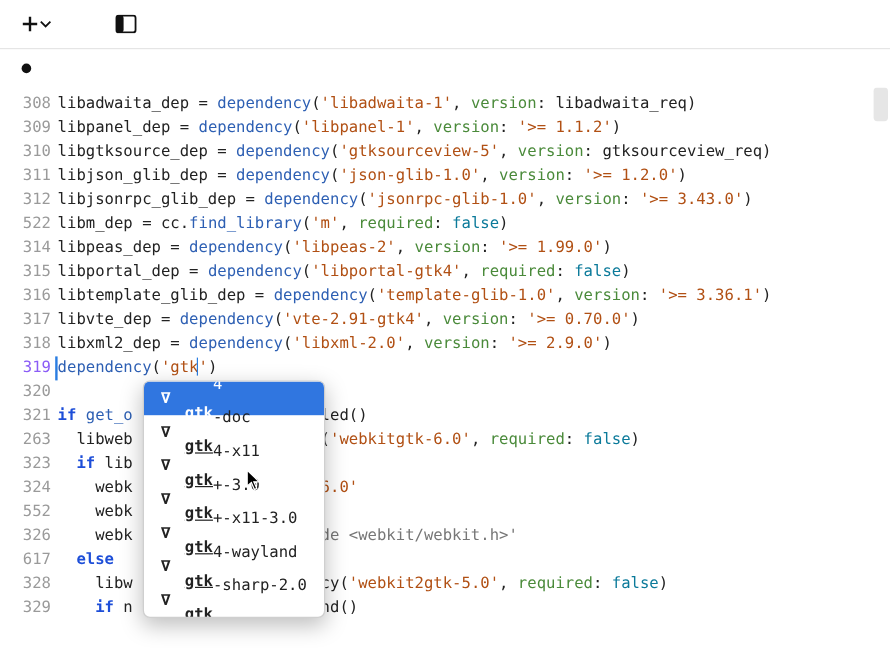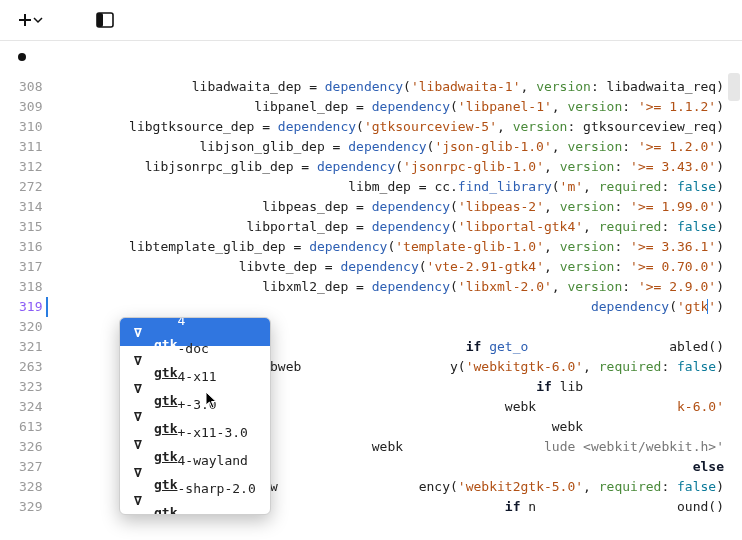--- a/index.html
+++ b/index.html
@@ -73,21 +73,20 @@
     width: 48px;
     padding-top: 4px;
   }
 
   .code {
     position: absolute;
     left: 48px;
     top: 4px;
     right: 18px;
     white-space: pre;
-    text-align: right;
   }
 
   .line {
     height: 20px;
     line-height: 20px;
   }
 
   .ln {
     height: 20px;
     line-height: 20px;
@@ -96,21 +95,21 @@
     color: #9a9a9a;
     font-variant-numeric: tabular-nums;
     margin-left: 19px;
   }
   .ln.current { color: #8b5cf6; }
 
   .tok-call  { color: #2d5fb3; }   
   .tok-str   { color: #b15014; }   
   .tok-ident { color: #222; }
   .tok-op    { color: #222; }
-  .tok-kw    { color: #0f172a; font-weight: 600; }  
+  .tok-kw    { color: #1d4ed8; font-weight: 600; }  
   .tok-const { color: #0b7a9a; }   
   .tok-arg   { color: #4a8a3a; }
 
   .include-text { color: #777; }
 
   .cursor-mark {
     display: inline-block;
     width: 1px;
     height: 15px;
     background: #2a7de1;
@@ -207,35 +206,35 @@
 </div>
 
 <div class="editor-wrapper">
   <div class="scroll-area">
     <div id="gutter" class="gutter">
         <div class="ln">308</div>
         <div class="ln">309</div>
         <div class="ln">310</div>
         <div class="ln">311</div>
         <div class="ln">312</div>
-        <div class="ln">272</div>
+        <div class="ln">522</div>
         <div class="ln">314</div>
         <div class="ln">315</div>
         <div class="ln">316</div>
         <div class="ln">317</div>
         <div class="ln">318</div>
         <div class="ln current">319</div>
         <div class="ln">320</div>
         <div class="ln">321</div>
         <div class="ln">263</div>
         <div class="ln">323</div>
         <div class="ln">324</div>
-        <div class="ln">613</div>
+        <div class="ln">552</div>
         <div class="ln">326</div>
-        <div class="ln">327</div>
+        <div class="ln">617</div>
         <div class="ln">328</div>
         <div class="ln">329</div>
       </div>
     <div id="code" class="code"><div class="line"><span class="tok-ident">libadwaita_dep</span><span class="tok-op"> = </span><span class="tok-call">dependency</span><span class="tok-op">(</span><span class="tok-str">'libadwaita-1'</span><span class="tok-op">, </span><span class="tok-arg">version</span><span class="tok-op">: </span><span class="tok-ident">libadwaita_req</span><span class="tok-op">)</span></div><div class="line"><span class="tok-ident">libpanel_dep</span><span class="tok-op"> = </span><span class="tok-call">dependency</span><span class="tok-op">(</span><span class="tok-str">'libpanel-1'</span><span class="tok-op">, </span><span class="tok-arg">version</span><span class="tok-op">: </span><span class="tok-str">'&gt;= 1.1.2'</span><span class="tok-op">)</span></div><div class="line"><span class="tok-ident">libgtksource_dep</span><span class="tok-op"> = </span><span class="tok-call">dependency</span><span class="tok-op">(</span><span class="tok-str">'gtksourceview-5'</span><span class="tok-op">, </span><span class="tok-arg">version</span><span class="tok-op">: </span><span class="tok-ident">gtksourceview_req</span><span class="tok-op">)</span></div><div class="line"><span class="tok-ident">libjson_glib_dep</span><span class="tok-op"> = </span><span class="tok-call">dependency</span><span class="tok-op">(</span><span class="tok-str">'json-glib-1.0'</span><span class="tok-op">, </span><span class="tok-arg">version</span><span class="tok-op">: </span><span class="tok-str">'&gt;= 1.2.0'</span><span class="tok-op">)</span></div><div class="line"><span class="tok-ident">libjsonrpc_glib_dep</span><span class="tok-op"> = </span><span class="tok-call">dependency</span><span class="tok-op">(</span><span class="tok-str">'jsonrpc-glib-1.0'</span><span class="tok-op">, </span><span class="tok-arg">version</span><span class="tok-op">: </span><span class="tok-str">'&gt;= 3.43.0'</span><span class="tok-op">)</span></div><div class="line"><span class="tok-ident">libm_dep</span><span class="tok-op"> = </span><span class="tok-ident">cc</span><span class="tok-op">.</span><span class="tok-call">find_library</span><span class="tok-op">(</span><span class="tok-str">'m'</span><span class="tok-op">, </span><span class="tok-arg">required</span><span class="tok-op">: </span><span class="tok-const">false</span><span class="tok-op">)</span></div><div class="line"><span class="tok-ident">libpeas_dep</span><span class="tok-op"> = </span><span class="tok-call">dependency</span><span class="tok-op">(</span><span class="tok-str">'libpeas-2'</span><span class="tok-op">, </span><span class="tok-arg">version</span><span class="tok-op">: </span><span class="tok-str">'&gt;= 1.99.0'</span><span class="tok-op">)</span></div><div class="line"><span class="tok-ident">libportal_dep</span><span class="tok-op"> = </span><span class="tok-call">dependency</span><span class="tok-op">(</span><span class="tok-str">'libportal-gtk4'</span><span class="tok-op">, </span><span class="tok-arg">required</span><span class="tok-op">: </span><span class="tok-const">false</span><span class="tok-op">)</span></div><div class="line"><span class="tok-ident">libtemplate_glib_dep</span><span class="tok-op"> = </span><span class="tok-call">dependency</span><span class="tok-op">(</span><span class="tok-str">'template-glib-1.0'</span><span class="tok-op">, </span><span class="tok-arg">version</span><span class="tok-op">: </span><span class="tok-str">'&gt;= 3.36.1'</span><span class="tok-op">)</span></div><div class="line"><span class="tok-ident">libvte_dep</span><span class="tok-op"> = </span><span class="tok-call">dependency</span><span class="tok-op">(</span><span class="tok-str">'vte-2.91-gtk4'</span><span class="tok-op">, </span><span class="tok-arg">version</span><span class="tok-op">: </span><span class="tok-str">'&gt;= 0.70.0'</span><span class="tok-op">)</span></div><div class="line"><span class="tok-ident">libxml2_dep</span><span class="tok-op"> = </span><span class="tok-call">dependency</span><span class="tok-op">(</span><span class="tok-str">'libxml-2.0'</span><span class="tok-op">, </span><span class="tok-arg">version</span><span class="tok-op">: </span><span class="tok-str">'&gt;= 2.9.0'</span><span class="tok-op">)</span></div><div class="line"><span class="tok-call">dependency</span><span class="tok-op">(</span><span class="tok-str">'gtk</span><span class="cursor-mark"></span><span class="tok-str">'</span><span class="tok-op">)</span></div><div class="line"><span class="tok-op"></span></div><div class="line"><span class="tok-kw">if </span><span class="tok-call">get_o</span><span style="visibility: hidden;">ption('webkit').en</span><span class="tok-ident">abled</span><span class="tok-op">()</span></div><div class="line"><span class="tok-op">  </span><span class="tok-ident">libweb</span><span style="visibility: hidden;">kit_dep = dependenc</span><span class="tok-ident">y</span><span class="tok-op">(</span><span class="tok-str">'webkitgtk-6.0'</span><span class="tok-op">, </span><span class="tok-arg">required</span><span class="tok-op">: </span><span class="tok-const">false</span><span class="tok-op">)</span></div><div class="line"><span class="tok-op">  </span><span class="tok-kw">if </span><span class="tok-ident">lib</span><span style="visibility: hidden;">webkit_dep.found()</span></div><div class="line"><span class="tok-op">    </span><span class="tok-ident">webk</span><span style="visibility: hidden;">it_pkg = 'webkitgt</span><span class="tok-str">k-6.0'</span></div><div class="line"><span class="tok-op">    </span><span class="tok-ident">webk</span><span style="visibility: hidden;">it_include_prefix </span><span class="tok-ident"></span></div><div class="line"><span class="tok-op">    </span><span class="tok-ident">webk</span><span style="visibility: hidden;">it_include = '#inc</span><span class="include-text">lude &lt;webkit/webkit.h&gt;'</span></div><div class="line"><span class="tok-op">  </span><span class="tok-kw">else</span></div><div class="line"><span class="tok-op">    </span><span class="tok-ident">libw</span><span style="visibility: hidden;">ebkit_dep = depend</span><span class="tok-ident">ency</span><span class="tok-op">(</span><span class="tok-str">'webkit2gtk-5.0'</span><span class="tok-op">, </span><span class="tok-arg">required</span><span class="tok-op">: </span><span class="tok-const">false</span><span class="tok-op">)</span></div><div class="line"><span class="tok-op">    </span><span class="tok-kw">if </span><span class="tok-ident">n</span><span style="visibility: hidden;">ot libwebkit_dep.f</span><span class="tok-ident">ound</span><span class="tok-op">()</span></div></div>
     <div id="cursor-bar" class="cursor-line-bar" style="top: 224px;"></div>
     <div id="autocomplete" class="autocomplete" style="left: 119px; top: 244px;">
         <div class="ac-item selected">
           <span class="ac-icon">∇</span>
           <span class="ac-label">
             <span class="ac-prefix">gtk</span>

